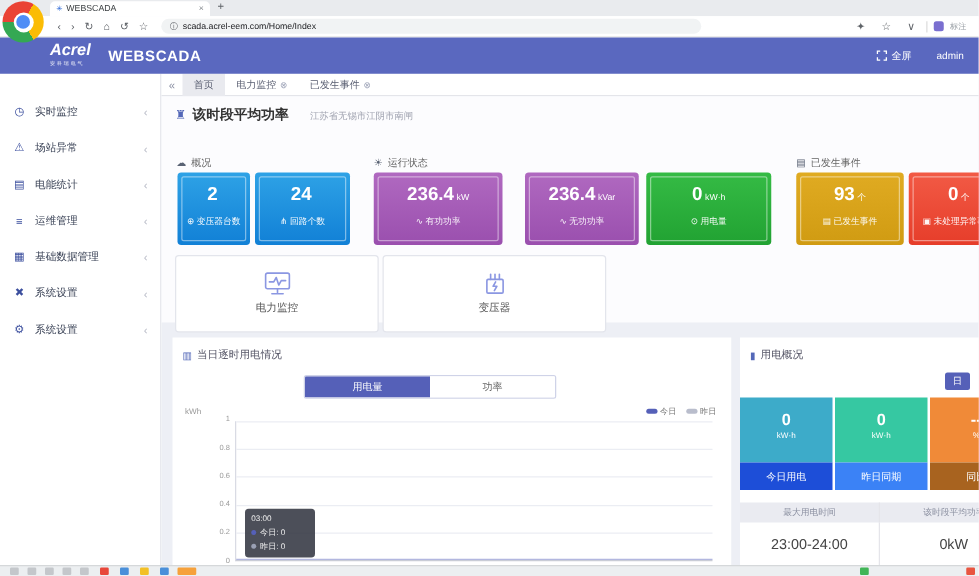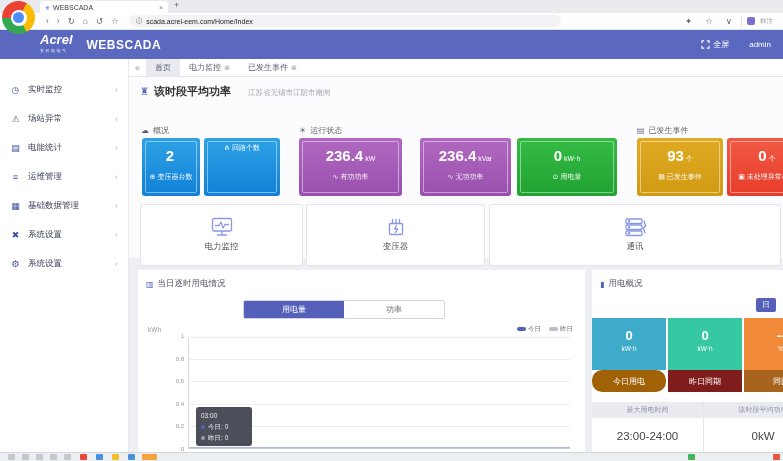--- a/index.html
+++ b/index.html
@@ -123,22 +123,22 @@
 
   .day-btn { position:absolute; right:12px; top:28px; width:20px; height:14px; background:#5560b8;
              color:#fff; font-size:7.5px; border-radius:2px; display:flex; align-items:center;
              justify-content:center; }
   .tiles { position:absolute; left:0; top:48px; display:flex; gap:2px; }
   .tile { width:74px; flex:none; color:#fff; text-align:center; }
   .tile-body { height:52px; }
   .tile-body .tv { padding-top:10px; font-size:13px; font-weight:bold; }
   .tile-body .tu { font-size:6.5px; margin-top:2px; }
   .tile-foot { height:22px; display:flex; align-items:center; justify-content:center; font-size:8px; }
-  .t1 .tile-body{background:#3dabc9;} .t1 .tile-foot{background:#a16207;border-radius:10px;}
-  .t2 .tile-body{background:#36c8a2;} .t2 .tile-foot{background:#7f1d1d;}
+  .t1 .tile-body{background:#3dabc9;} .t1 .tile-foot{background:#1d4ed8;}
+  .t2 .tile-body{background:#36c8a2;} .t2 .tile-foot{background:#3b82f6;}
   .t3 .tile-body{background:#f08a38;} .t3 .tile-foot{background:#a8631f;}
   .etable { position:absolute; left:0; top:132px; width:230px; }
   .etable .th { display:flex; height:16px; background:#eaebf1; font-size:7px; color:#8a8fa0; }
   .etable .th div, .etable .tv2 div { width:111px; display:flex; align-items:center; justify-content:center; }
   .etable .tv2 { display:flex; height:36px; border-bottom:1px solid #ececf0; font-size:11.5px; color:#444; }
   .etable .tv2 div+div, .etable .th div+div { border-left:1px solid #e5e5ea; width:119px; }
 
   
   .taskbar { position:absolute; left:0; bottom:0; width:100%; height:9px; background:#eceff1;
              border-top:1px solid #d5d8da; z-index:9; }
@@ -273,20 +273,21 @@
       <span>已发生事件</span>
     </div>
 
     <div class="stat-card c1">
       <div class="inner"></div>
       <div class="stat-value"><span>2</span><span class="unit"></span></div>
       <div class="stat-label"><span class="ci">⊕</span><span>变压器台数</span></div>
     </div>
     <div class="stat-card c2">
       <div class="inner"></div>
+      <div class="stat-value"><span>24</span><span class="unit"></span></div>
       <div class="stat-label"><span class="ci">⋔</span><span>回路个数</span></div>
     </div>
     <div class="stat-card c3">
       <div class="inner"></div>
       <div class="stat-value"><span>236.4</span><span class="unit">kW</span></div>
       <div class="stat-label"><span class="ci">∿</span><span>有功功率</span></div>
     </div>
     <div class="stat-card c4">
       <div class="inner"></div>
       <div class="stat-value"><span>236.4</span><span class="unit">kVar</span></div>
@@ -319,32 +320,20 @@
     </div>
     <div class="shortcut-card" id="sc1">
       <svg width="24" height="20" viewBox="0 0 24 20">
           <rect x="5.5" y="6.5" width="13" height="11" rx="1"></rect>
           <line x1="8.5" y1="6.5" x2="8.5" y2="2.5"></line>
           <line x1="12" y1="6.5" x2="12" y2="2.5"></line>
           <line x1="15.5" y1="6.5" x2="15.5" y2="2.5"></line>
           <polyline points="12.5,8.5 10.5,12 13.5,12 11.5,15.5"></polyline>
         </svg>
       <span>变压器</span>
-    </div>
-    <div class="shortcut-card" id="sc2">
-      <svg width="24" height="20" viewBox="0 0 24 20">
-          <rect x="3" y="2" width="16" height="4.5" rx="1"></rect>
-          <rect x="3" y="8" width="16" height="4.5" rx="1"></rect>
-          <rect x="3" y="14" width="16" height="4.5" rx="1"></rect>
-          <circle cx="6" cy="4.2" r="0.6"></circle>
-          <circle cx="6" cy="10.2" r="0.6"></circle>
-          <circle cx="6" cy="16.2" r="0.6"></circle>
-          <polyline points="21,4 22.5,9 20.5,11 22,16"></polyline>
-        </svg>
-      <span>通讯</span>
     </div>
   </div>
 
   <div class="panel chart-panel">
     <div class="panel-head">
       <span class="ph-ico">▥</span>
       <span>当日逐时用电情况</span>
     </div>
     <div class="toggle">
       <div class="tg on">用电量</div>

